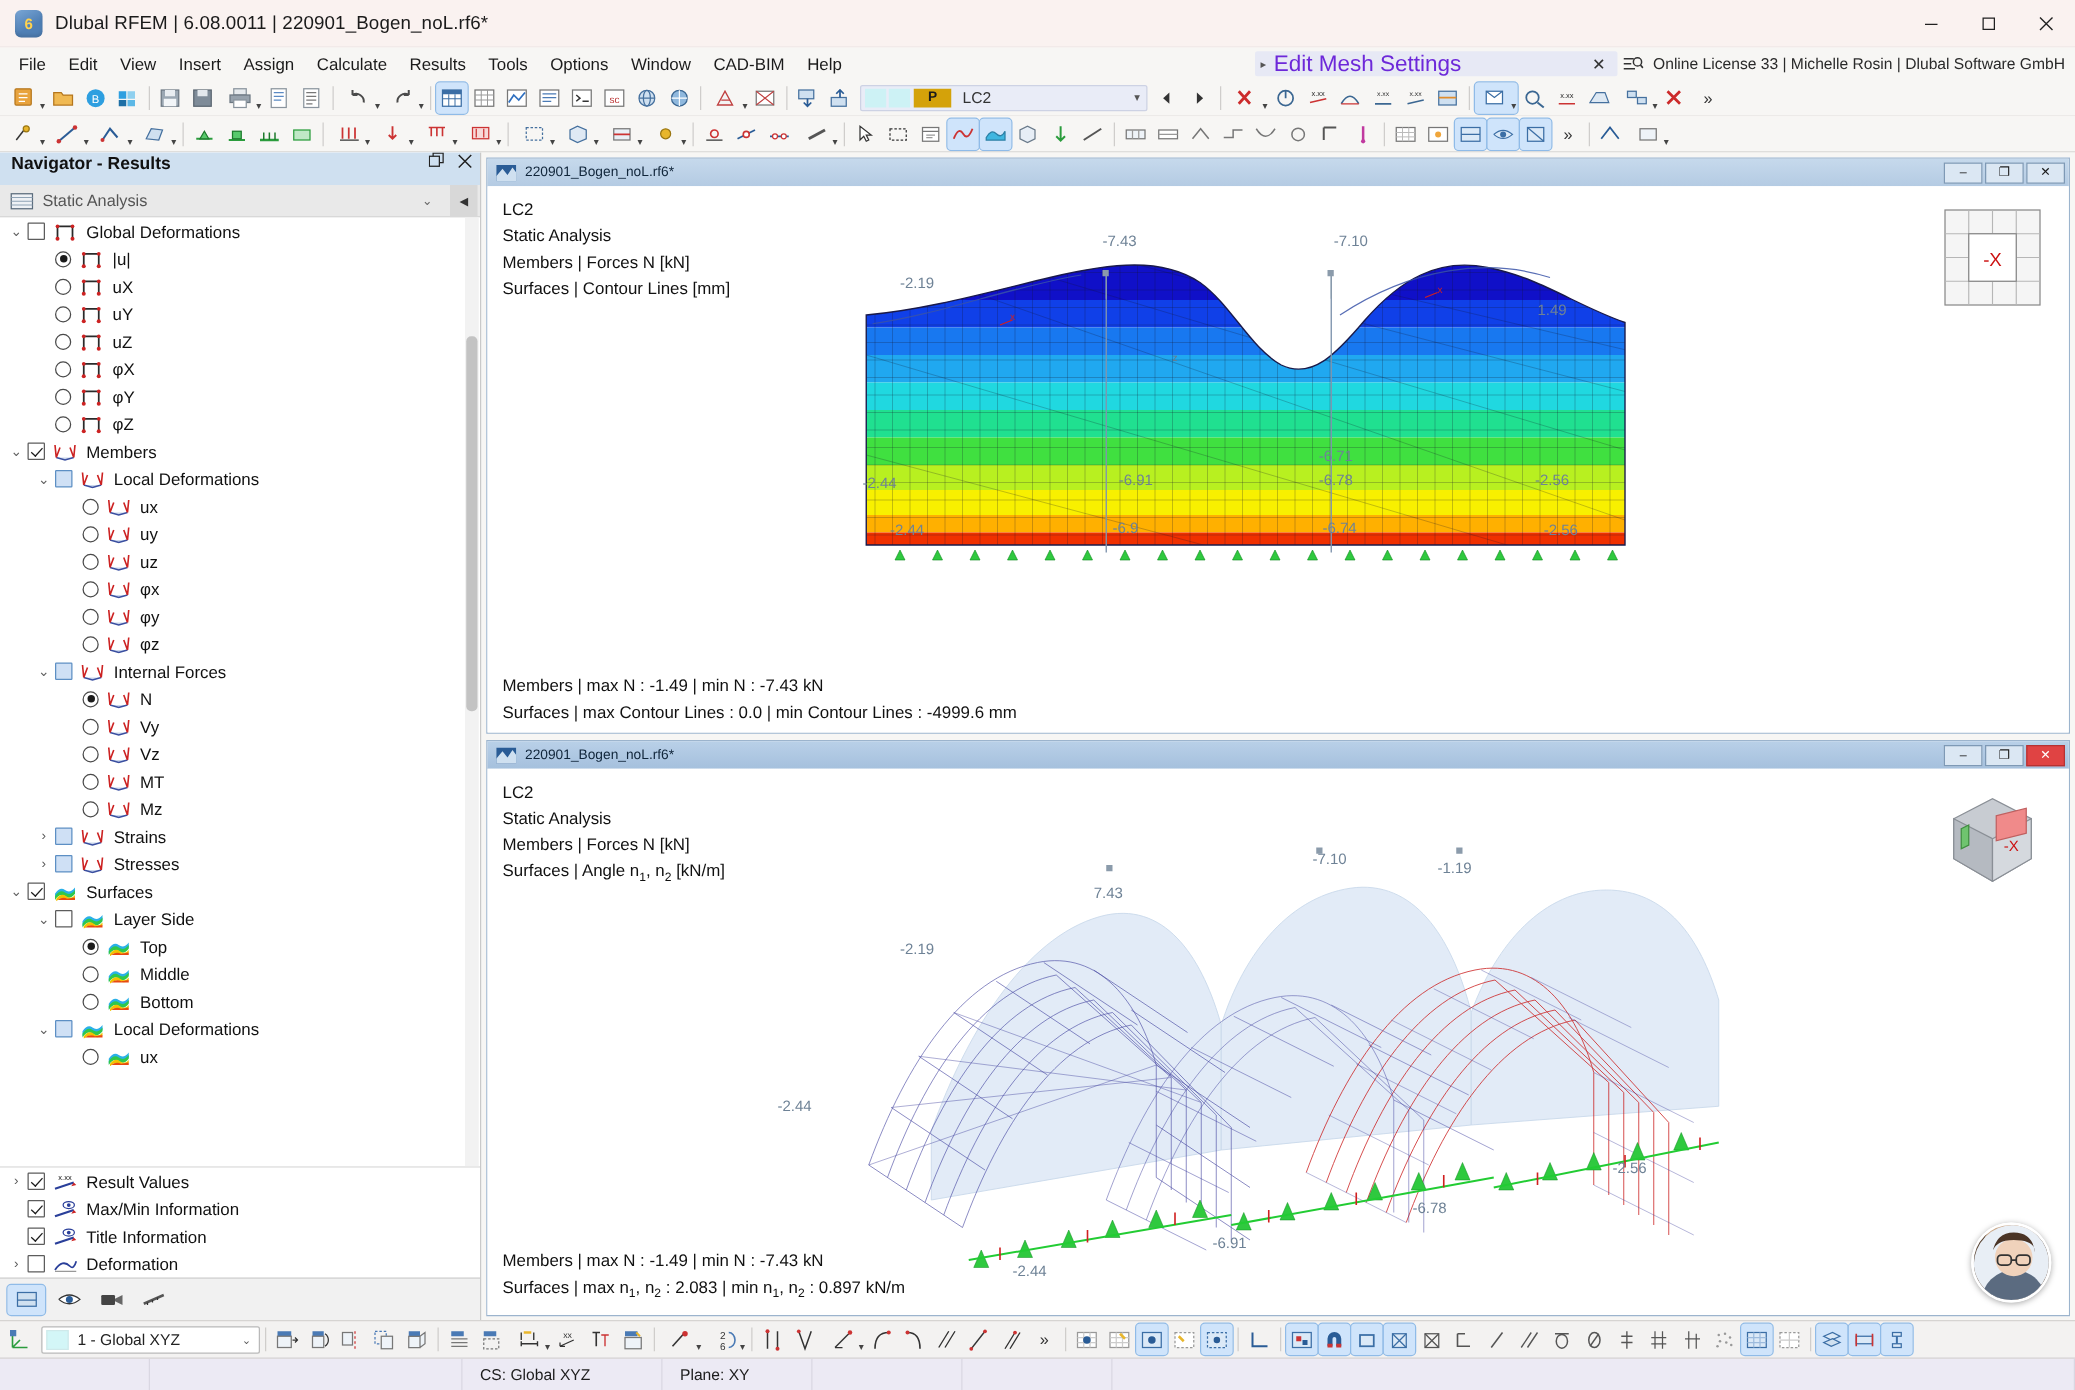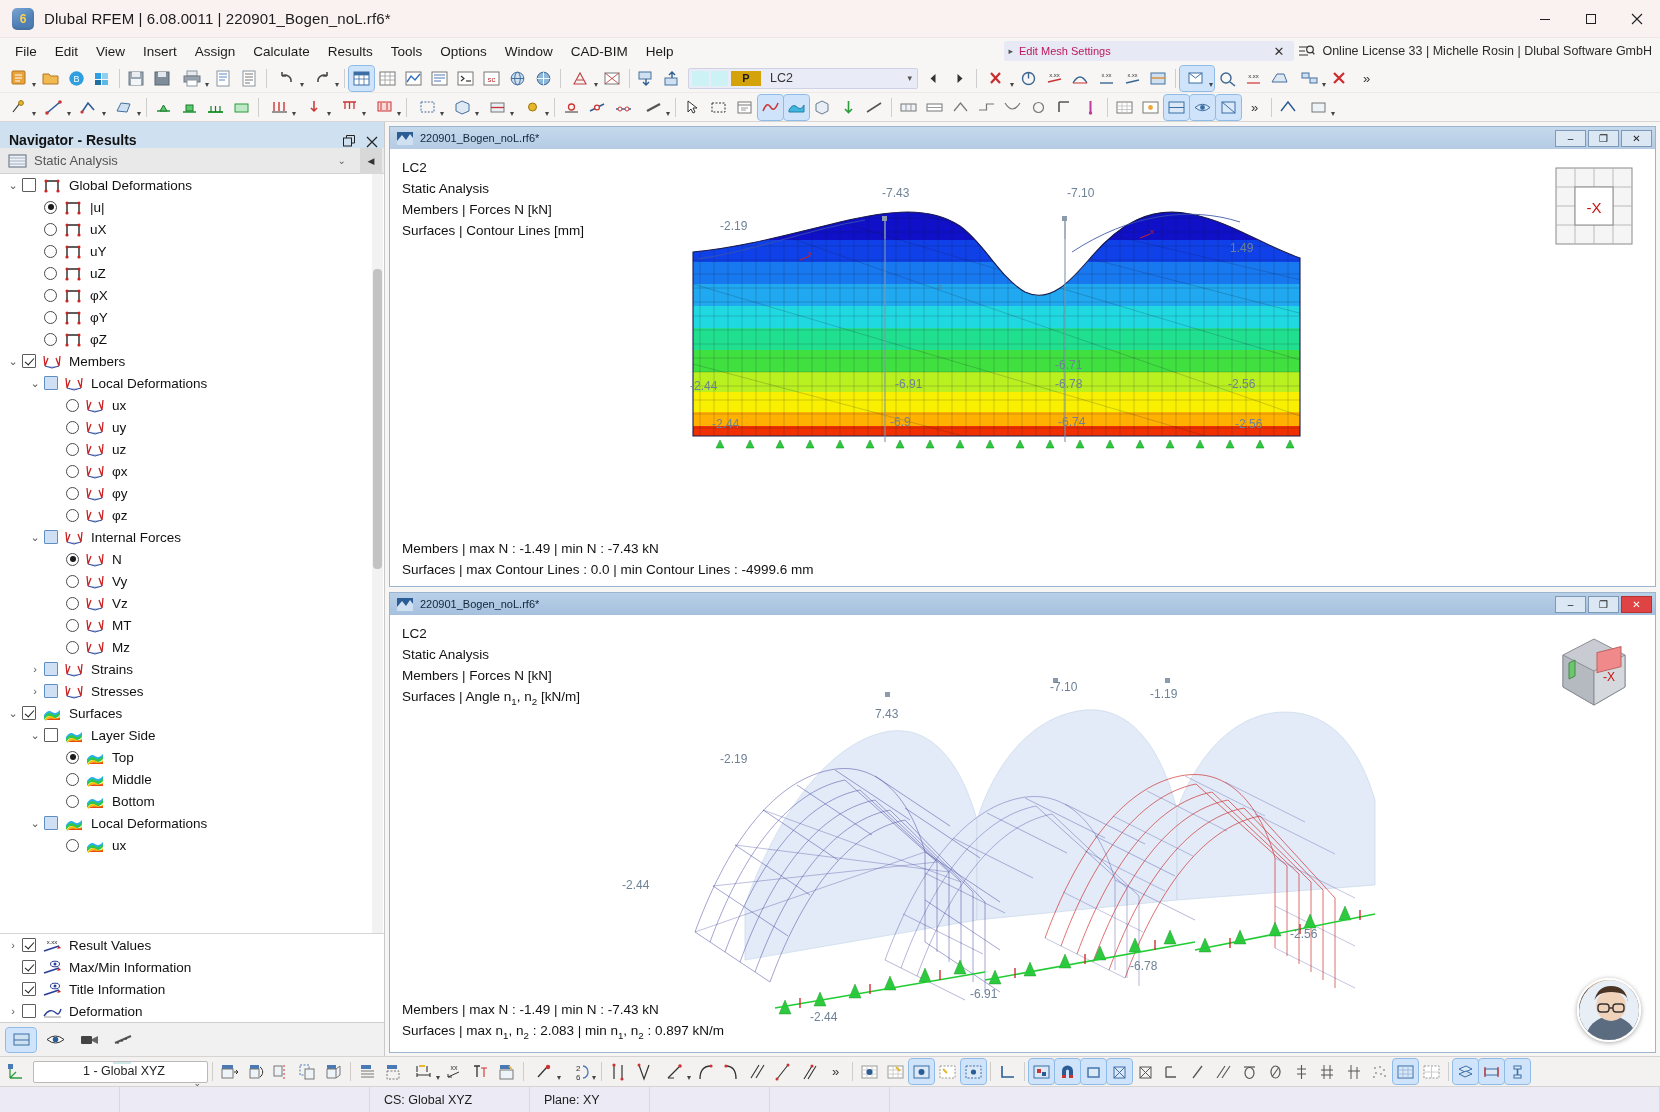--- a/index.html
+++ b/index.html
@@ -36,21 +36,21 @@
     height: 26px; display: flex; align-items: center; background: #f7f6f4;
     flex: 0 0 26px; padding-left: 6px; position: relative;
   }
   .menuitem { padding: 3px 9px; font-size: 13.5px; color: #1b1b1b; cursor: default; }
   .mesh-search {
     margin-left: auto; display:flex; align-items:center;
     background:#e7e9f5; height:20px; border-radius:2px;
     min-width: 290px; padding: 0 2px 0 4px; margin-right: 4px;
   }
   .mesh-search .caret { font-size:9px; color:#555; margin-right:6px; }
-  .mesh-search .txt { font-size:11px; color:#be185d; flex:1; }
+  .mesh-search .txt { font-size:18px; color:#6d28d9; flex:1; }
   .mesh-search .xclose { font-size: 13px; color:#333; padding: 0 8px; }
   .licblock { display:flex; align-items:center; gap:7px; padding-right: 8px; }
   .licblock .txt { font-size:12.5px; color:#2a2a2a; }
 
   
   .toolbar {
     display:flex; align-items:center; height:29px; flex: 0 0 29px;
     background: #f7f6f4; padding: 0 3px; gap:1px; overflow:hidden;
     border-bottom: 1px solid #eceae8;
   }
@@ -76,21 +76,21 @@
 
   
   .main { flex: 1 1 auto; display: flex; min-height: 0; background:#f7f6f4; }
 
   
   .nav {
     width: 385px; flex: 0 0 385px; display:flex; flex-direction:column;
     background:#ffffff; border-right:1px solid #c9c9c9; min-height:0;
   }
   .nav-head {
-    height: 26px; background:#cfe0f0; display:flex; align-items:flex-end;
+    height: 26px; background:#cfe0f0; display:flex; align-items:flex-start;
     padding: 0 6px 0 9px; flex:0 0 26px;
   }
   .nav-title { font-weight:bold; font-size:14px; color:#111; }
   .nav-head .ctrls { margin-left:auto; display:flex; gap:10px; align-items:center; color:#222; font-size:13px; }
   .nav-combo {
     height:26px; background:#e9e9e9; display:flex; align-items:center; gap:7px;
     padding:0 2px 0 8px; flex:0 0 26px; border-bottom:1px solid #d2d2d2;
   }
   .nav-combo .label { font-size:13px; color:#555; }
   .nav-combo .dd { margin-left:auto; font-size:10px; color:#666; padding:0 7px;}
@@ -146,21 +146,21 @@
     border:2px solid #fff; box-shadow: 0 1px 5px rgba(0,0,0,.35); overflow:hidden;
   }
   .sub { font-size: 0.72em; vertical-align: sub; }
 
   
   .botbar {
     height:30px; flex:0 0 30px; display:flex; align-items:center; gap:1px;
     background:#f3f2f1; padding:0 3px; border-top:1px solid #d6d4d2; overflow:hidden;
   }
   .cs-combo { display:flex; align-items:center; background:#fff; border:1px solid #b9b9b9;
-    height:22px; width:175px; margin-left:4px; border-radius:2px;flex-direction:column; }
+    height:22px; width:175px; margin-left:4px; border-radius:2px; }
   .cs-sw { width:18px; height:16px; background:#d3f6f7; margin-left:3px; border:1px solid #cfe9ea;}
   .cs-txt { font-size:12.5px; color:#222; margin-left:7px; }
   .cs-dd { margin-left:auto; font-size:9px; color:#555; padding-right:6px; }
   .statusbar {
     height:26px; flex:0 0 26px; display:flex; align-items:center;
     background:#eceaf4; border-top:1px solid #d6d4d2; font-size:12.5px; color:#1c1c1c;
   }
   .st-cell { height:26px; display:flex; align-items:center; padding:0 14px; border-right:1px solid #d9d7e2; }
   .st-spacer { flex:1 1 auto; }
 

